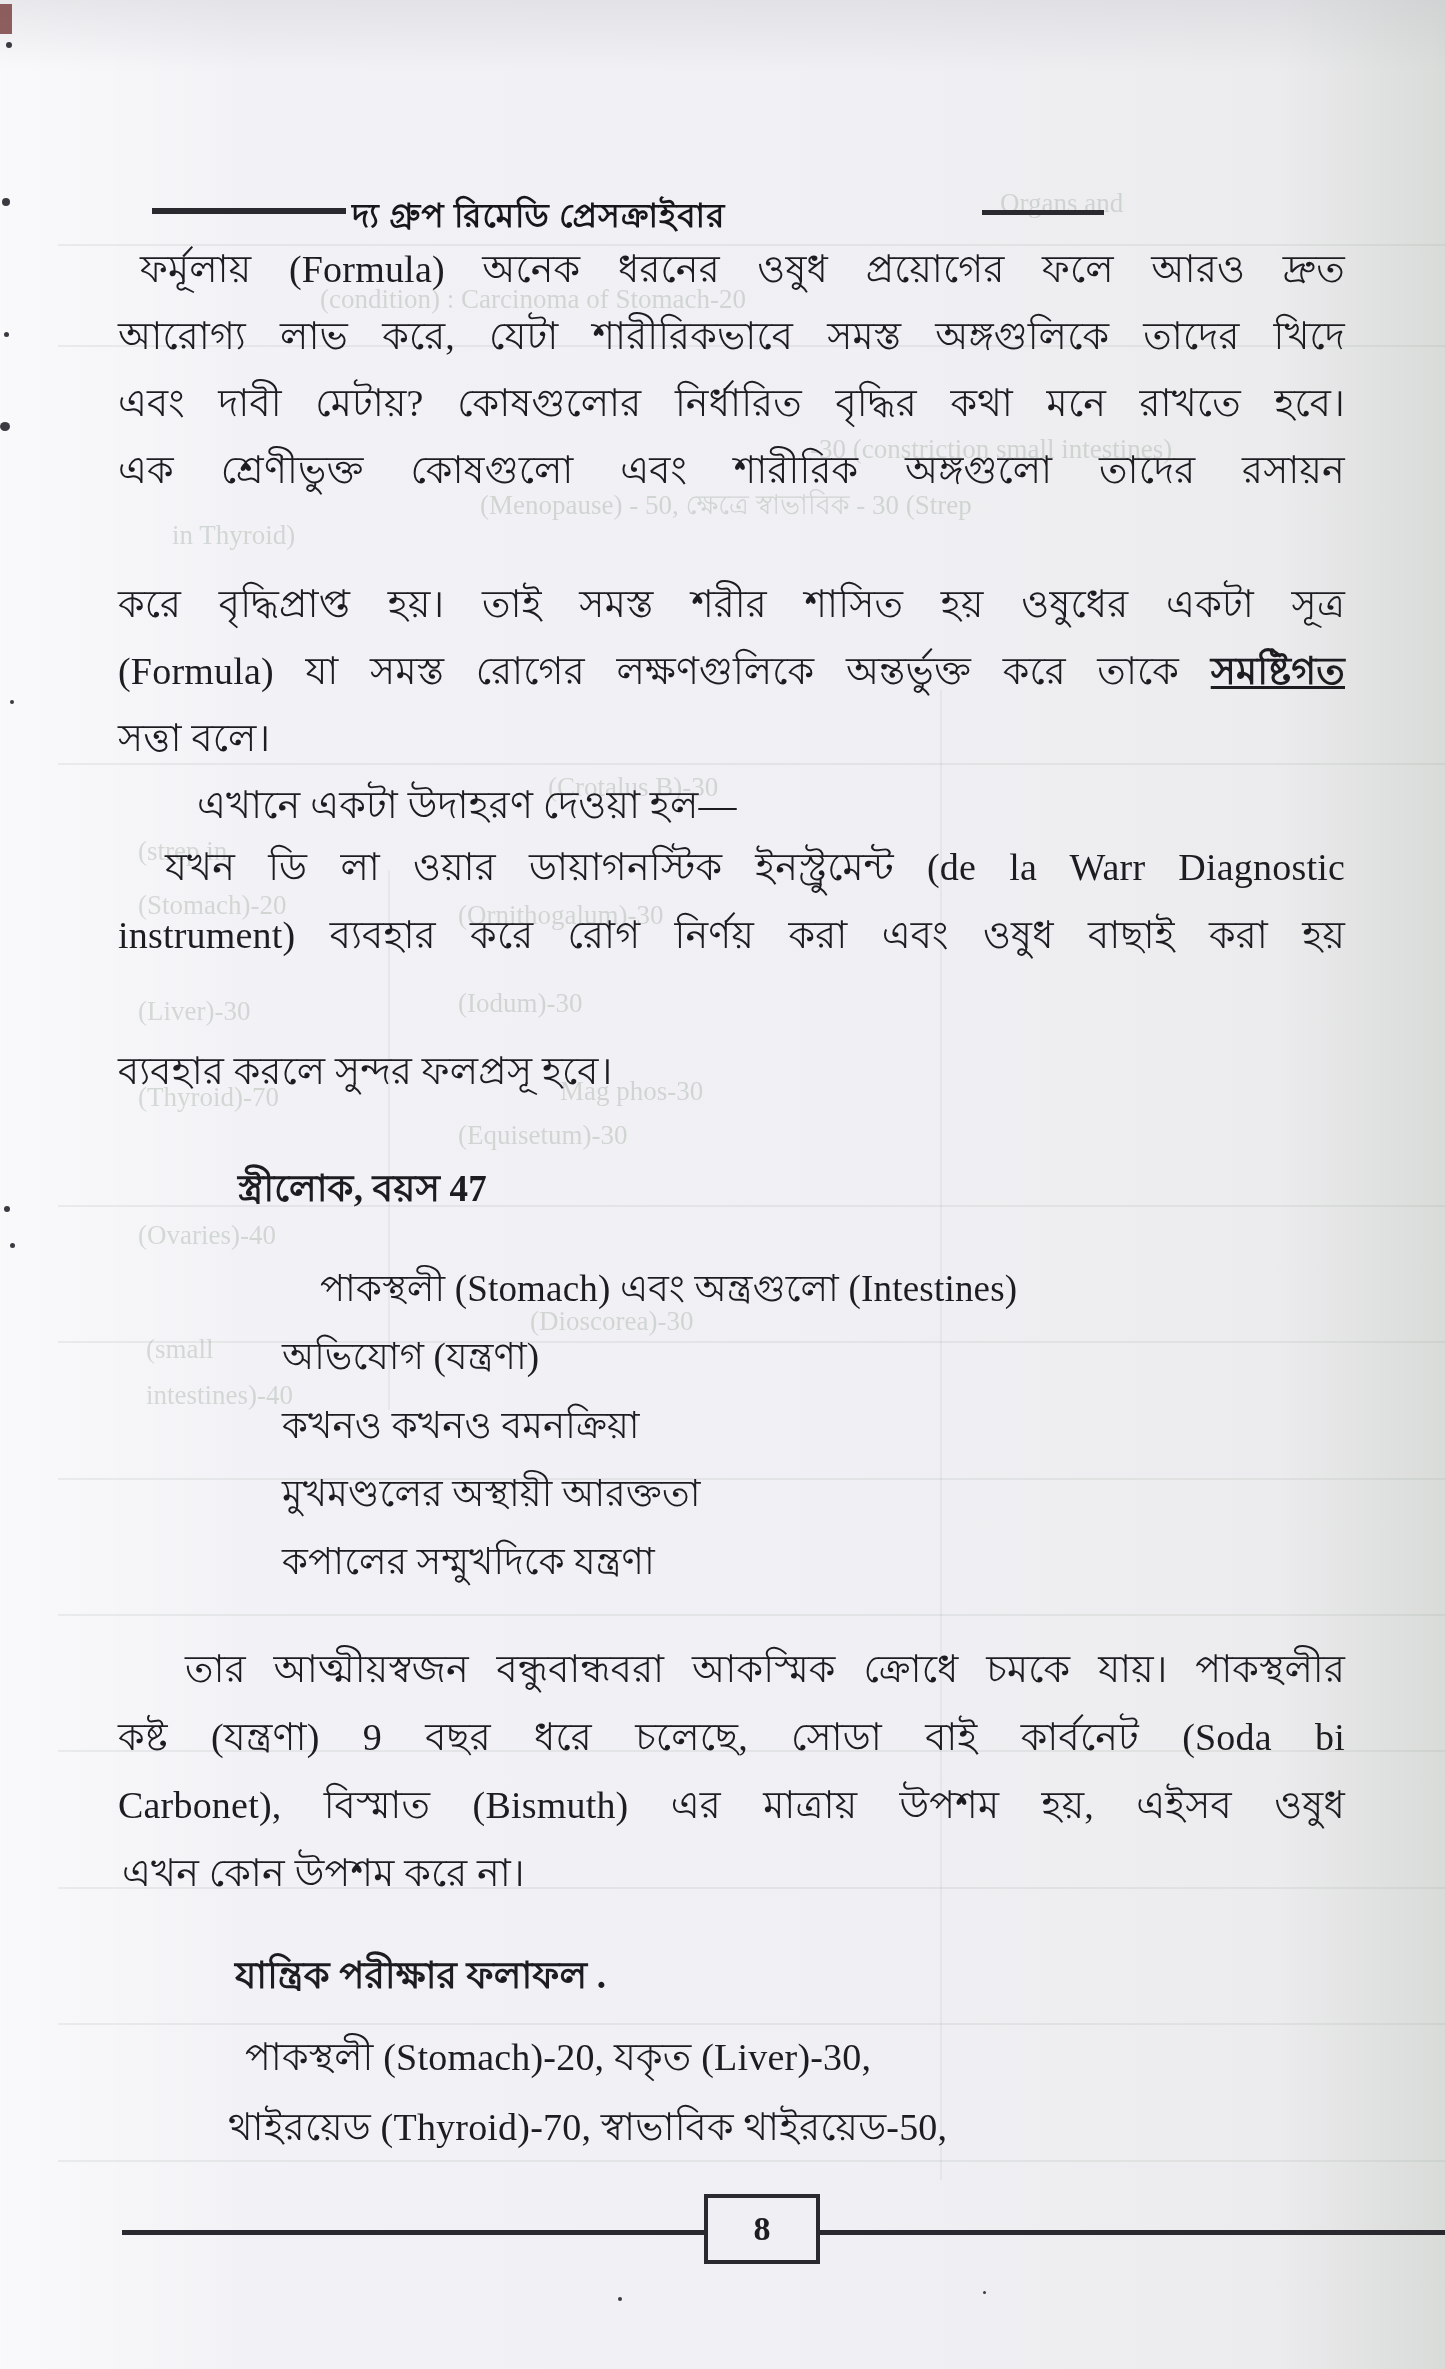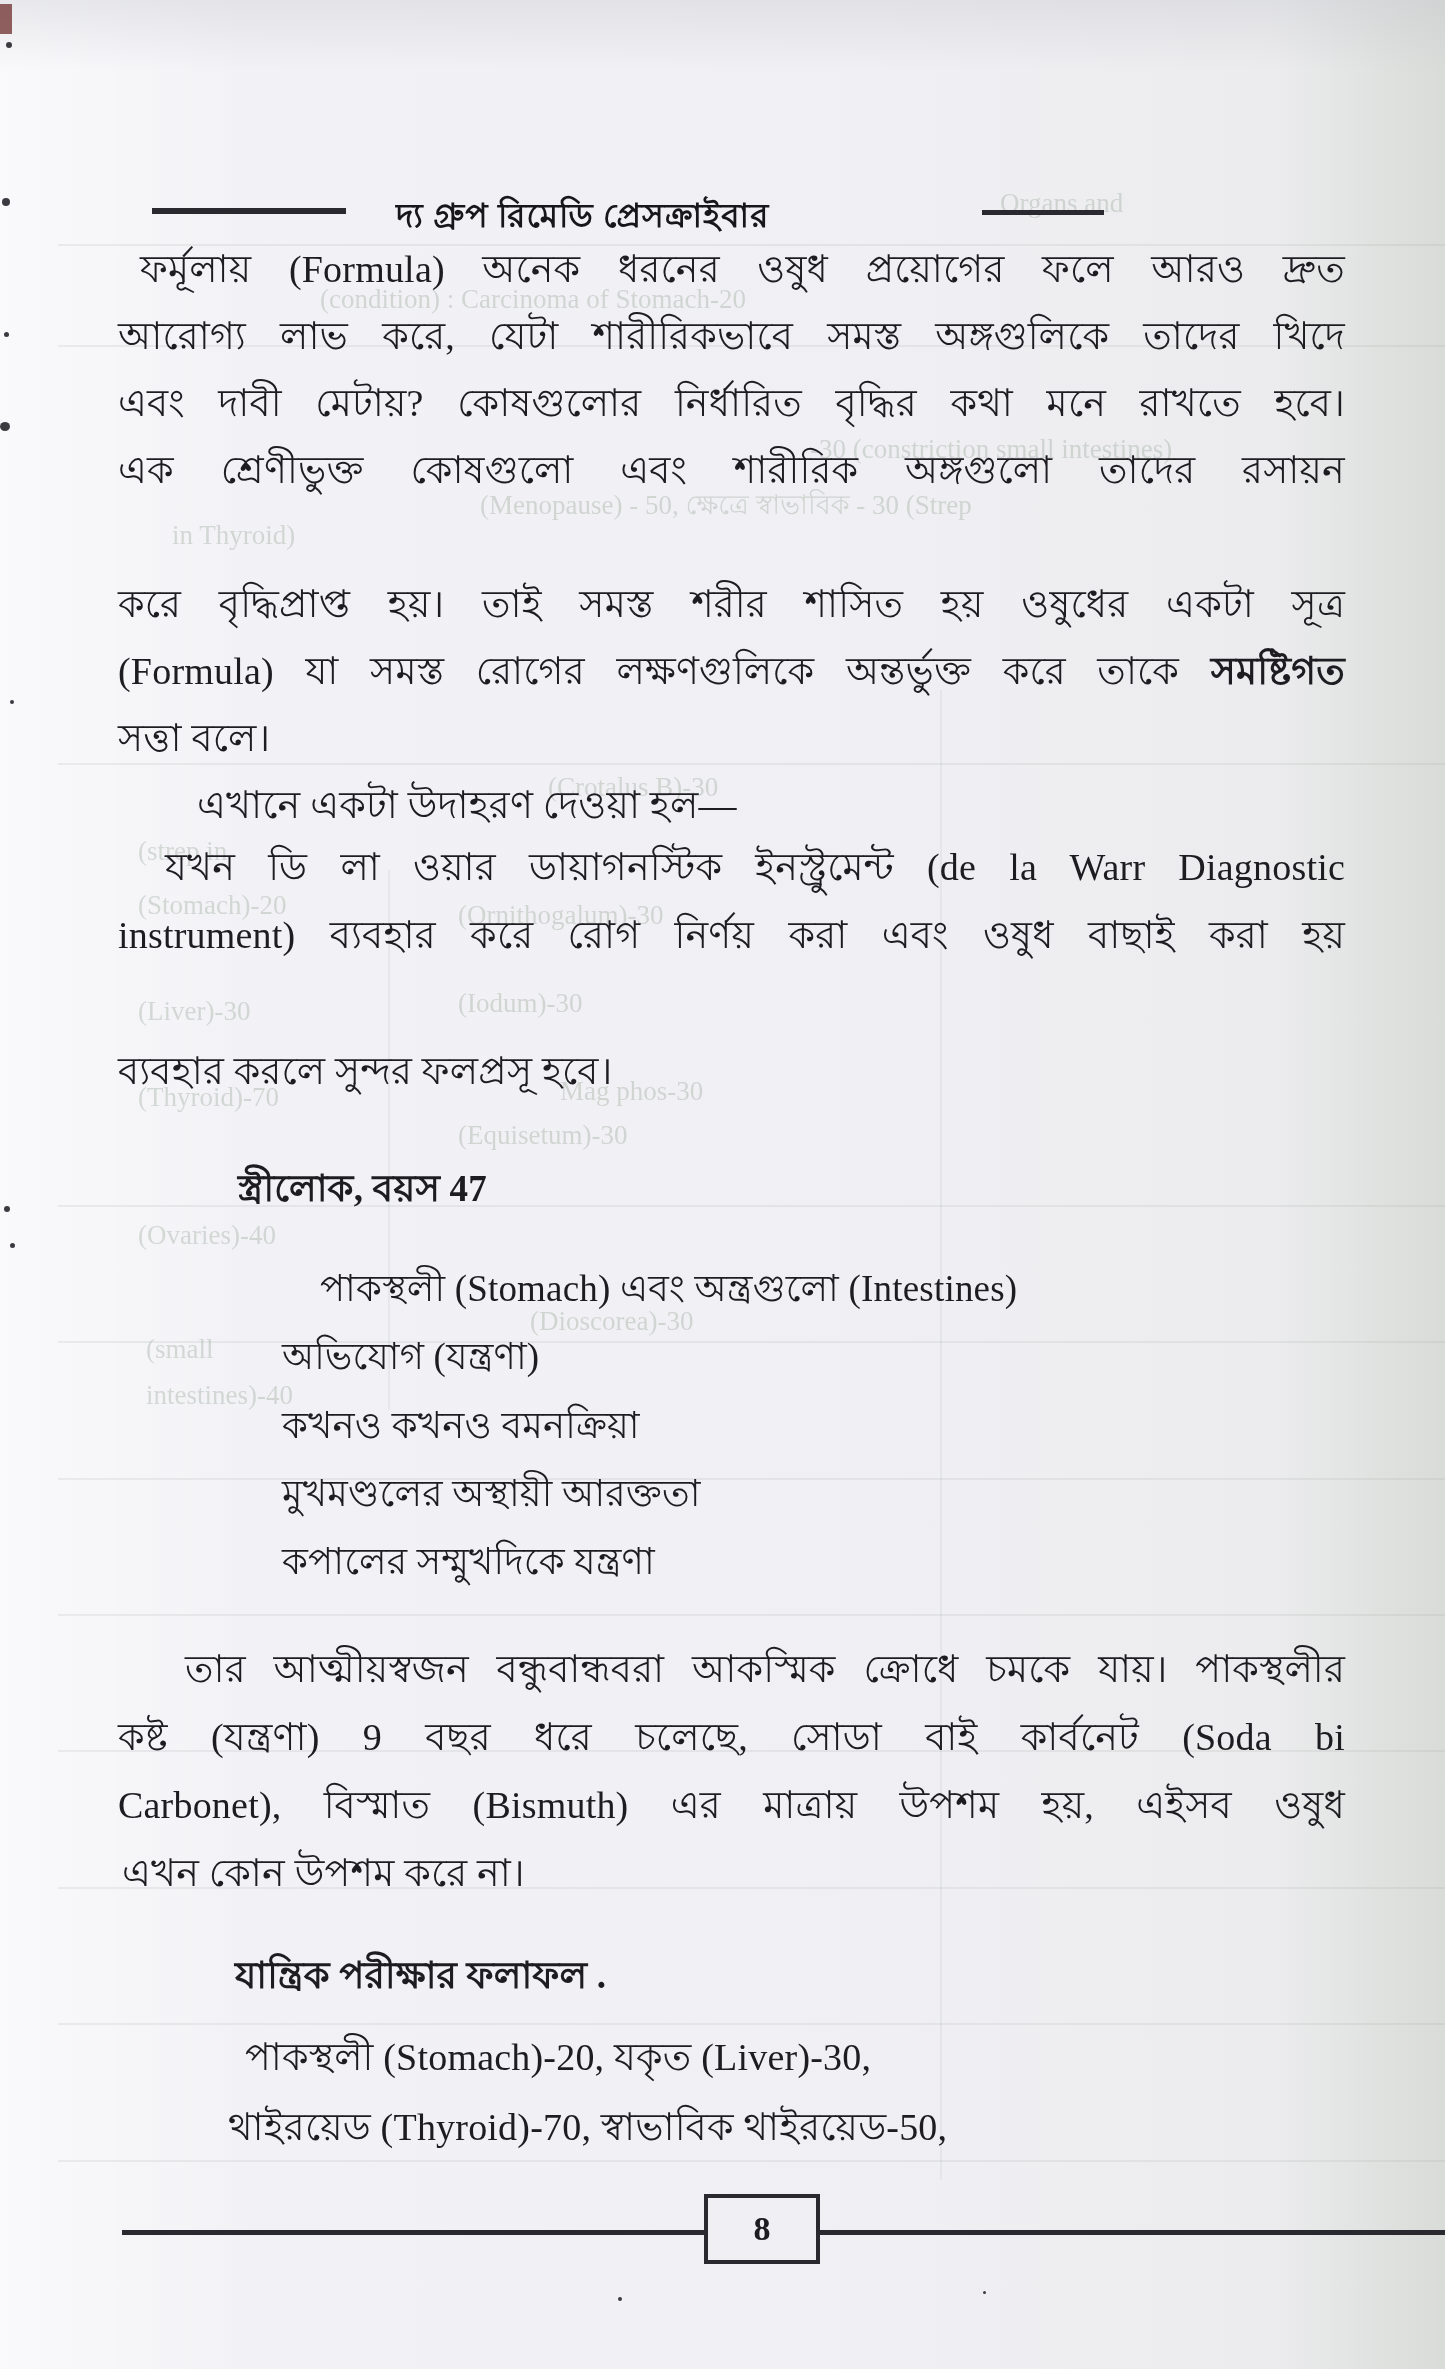--- a/index.html
+++ b/index.html
@@ -20,26 +20,26 @@
     font-size:38px;line-height:66px;height:67px;
     letter-spacing:.2px;
     white-space:nowrap;
   }
   .just{
     white-space:normal;
     text-align:justify;
     text-align-last:justify;
   }
   .bold{font-weight:700;}
-  .emph{font-weight:700;}
+  .emph{font-weight:700;text-decoration:underline;}
   
   .hdr-title{
     position:absolute;left:352px;top:188px;
     font-size:33px;font-weight:700;line-height:56px;
-    letter-spacing:1px;color:#17161b;margin-left:44px;
+    letter-spacing:1px;color:#17161b;
   }
   .rule{position:absolute;background:#2a2930;}
   
   .pagenum-box{
     position:absolute;left:704px;top:2194px;width:108px;height:62px;
     border:4px solid #2a2930;background:#f0eff3;
     display:flex;align-items:center;justify-content:center;
   }
   .pagenum-box span{font-size:34px;font-weight:700;color:#1d1c21;}
   

